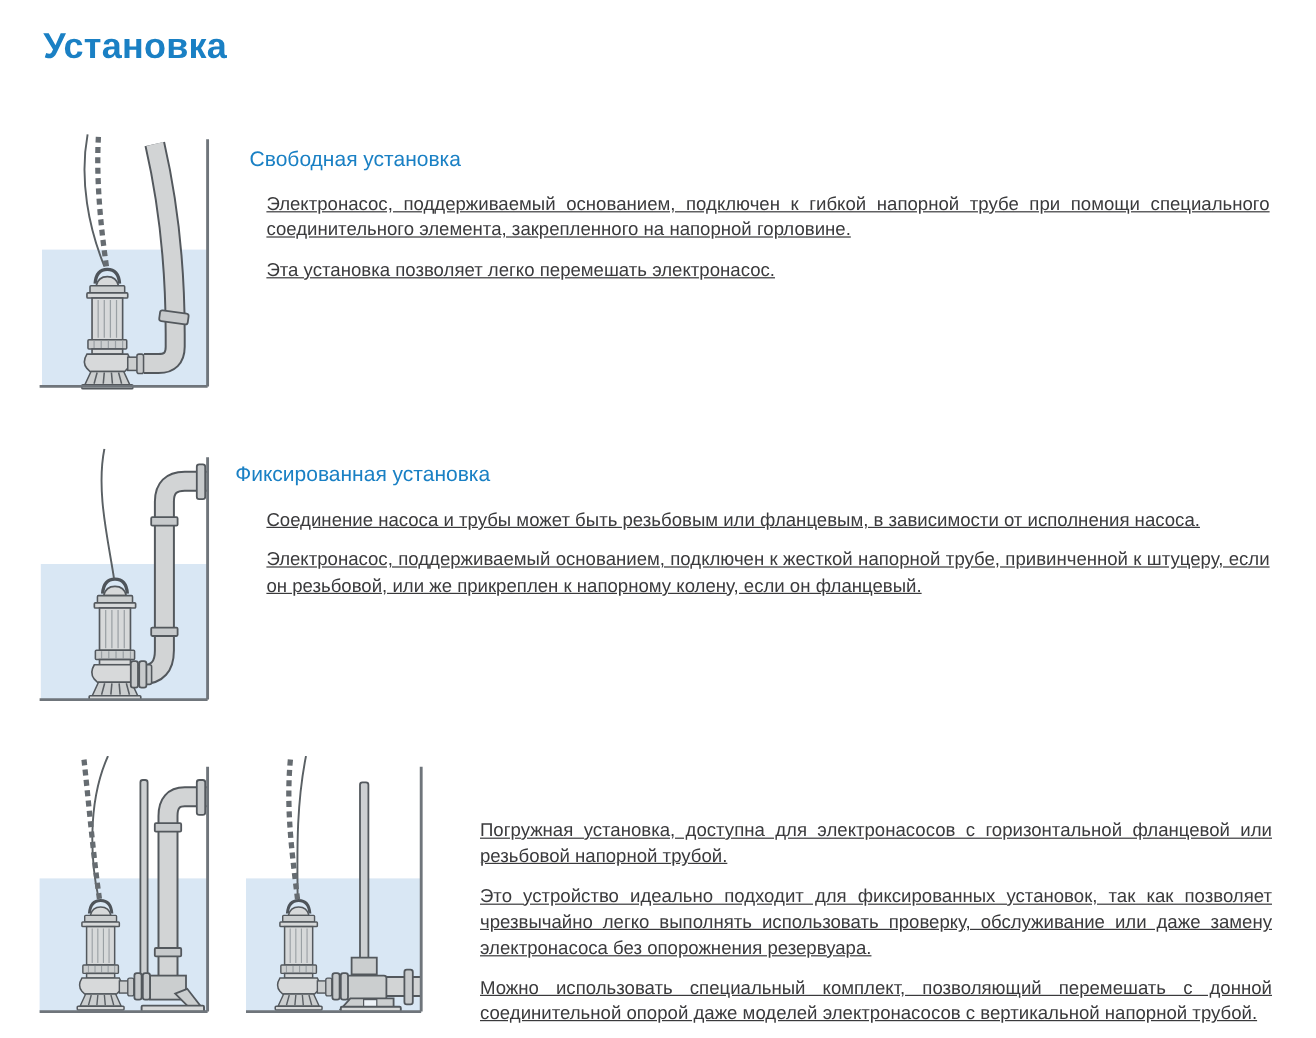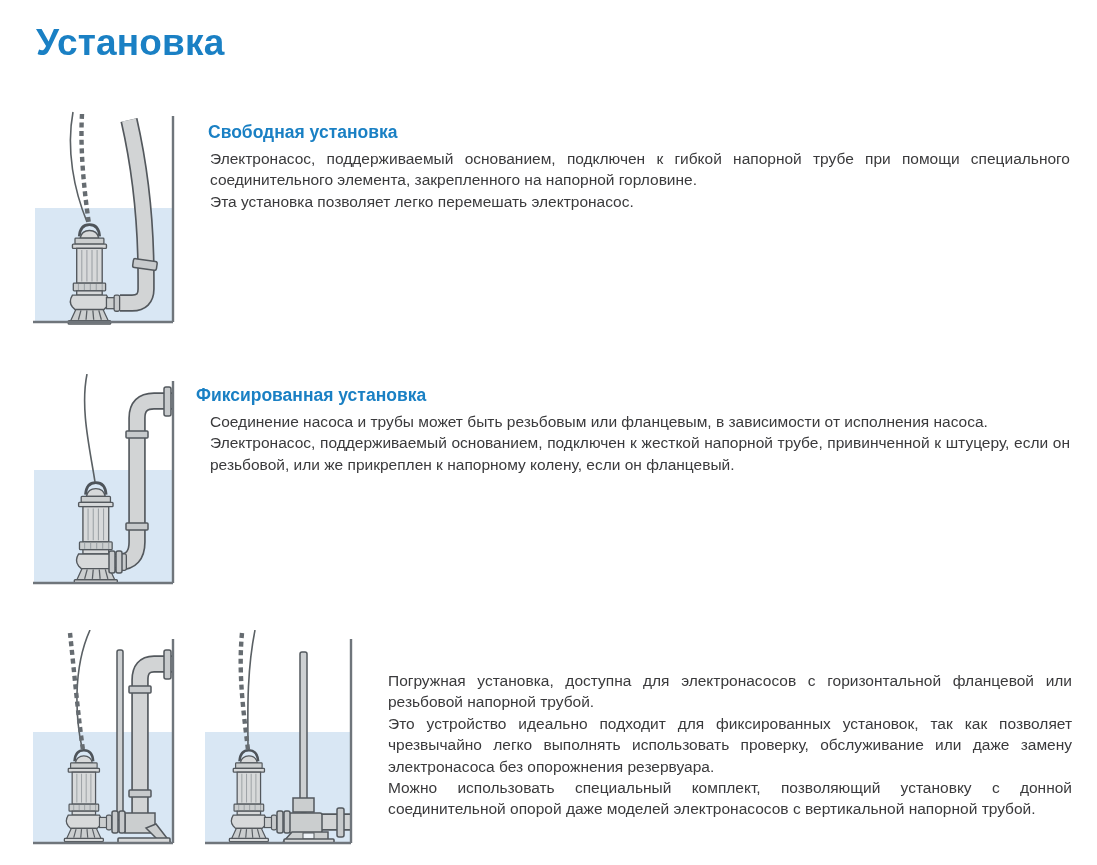--- a/index.html
+++ b/index.html
@@ -11,30 +11,30 @@
     --pipe-fill:#d2d4d5;
     --outline:#53585d;
   }
   html,body{margin:0;padding:0;background:#ffffff;}
   .canvas{
     position:relative;width:1097px;height:865px;background:#ffffff;
     font-family:"Liberation Sans","DejaVu Sans",sans-serif;overflow:hidden;
   }
   .page-title{
     position:absolute;left:36px;top:22px;margin:0;
-    font-size:37px;font-weight:700;color:var(--accent);letter-spacing:0.2px;
+    font-size:30px;font-weight:700;color:var(--accent);letter-spacing:0.2px;
   }
   .section-heading{
-    position:absolute;margin:0;font-size:17.5px;font-weight:700;color:var(--accent);
+    position:absolute;margin:0;font-size:17.5px;font-weight:400;color:var(--accent);
   }
   .body-text{
     position:absolute;font-size:15.5px;line-height:21.4px;color:var(--text);
     text-align:justify;
   }
-  .body-text p{margin:0;}
+  .body-text p{margin:12px;text-decoration:underline;}
   .fig{position:absolute;}
   
   .water{fill:var(--water);}
   .wall{stroke:var(--line);stroke-width:2.4;fill:none;}
   .po{stroke:var(--outline);stroke-width:17.5;fill:none;}
   .pi{stroke:var(--pipe-fill);stroke-width:14.2;fill:none;}
   .ho{stroke:var(--outline);stroke-width:17.5;fill:none;}
   .hi{stroke:var(--pipe-fill);stroke-width:14.2;fill:none;}
   .fl{fill:#c7cacc;stroke:var(--outline);stroke-width:1.5;}
   .mf{fill:var(--pump-fill);stroke:var(--outline);stroke-width:1.6;}
@@ -143,16 +143,16 @@
 
   <h2 class="section-heading" style="left:196px;top:385px">Фиксированная установка</h2>
   <div class="body-text" style="left:210px;top:411px;width:860px">
     <p>Соединение насоса и трубы может быть резьбовым или фланцевым, в зависимости от исполнения насоса.</p>
     <p>Электронасос, поддерживаемый основанием, подключен к жесткой напорной трубе, привинченной к штуцеру, если он резьбовой, или же прикреплен к напорному колену, если он фланцевый.</p>
   </div>
 
   <div class="body-text" style="left:388px;top:670px;width:684px">
     <p>Погружная установка, доступна для электронасосов с горизонтальной фланцевой или резьбовой напорной трубой.</p>
     <p>Это устройство идеально подходит для фиксированных установок, так как позволяет чрезвычайно легко выполнять использовать проверку, обслуживание или даже замену электронасоса без опорожнения резервуара.</p>
-    <p>Можно использовать специальный комплект, позволяющий установку с донной соединительной опорой даже моделей электронасосов с вертикальной напорной трубой.</p>
+    <p>Можно использовать специальный комплект, позволяющий перемешать с донной соединительной опорой даже моделей электронасосов с вертикальной напорной трубой.</p>
   </div>
 
 </div>
 
 </body></html>

